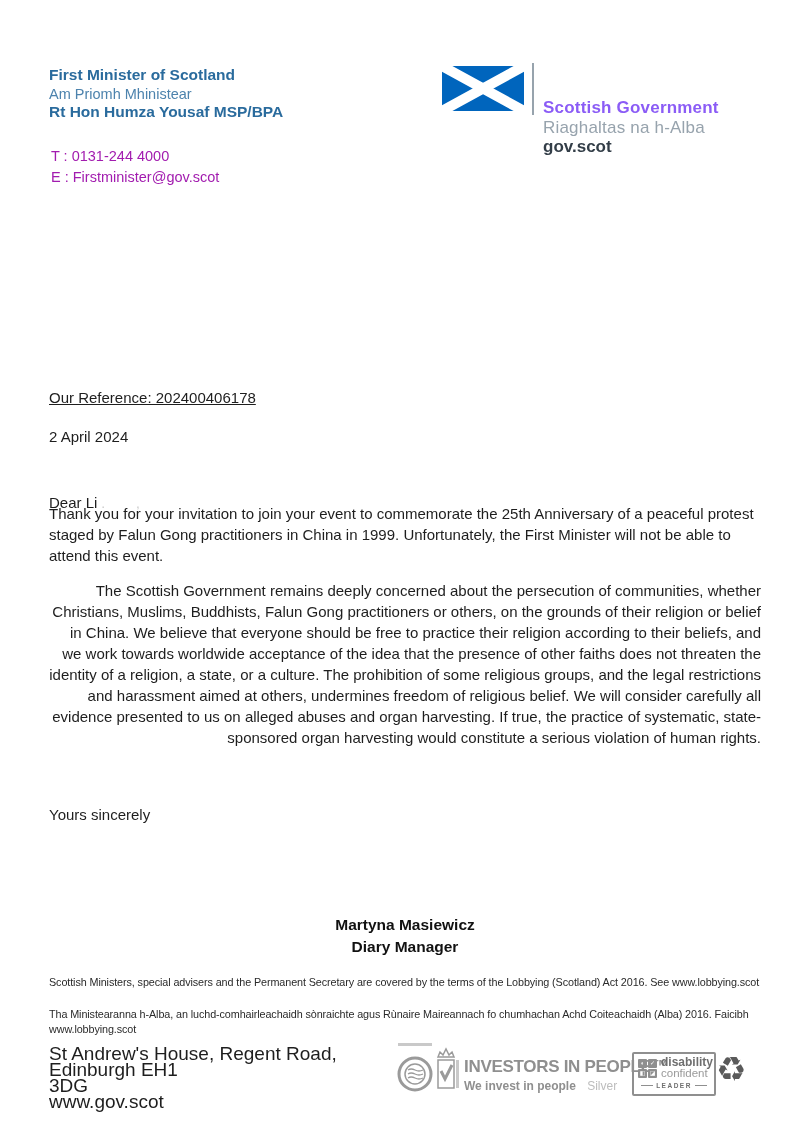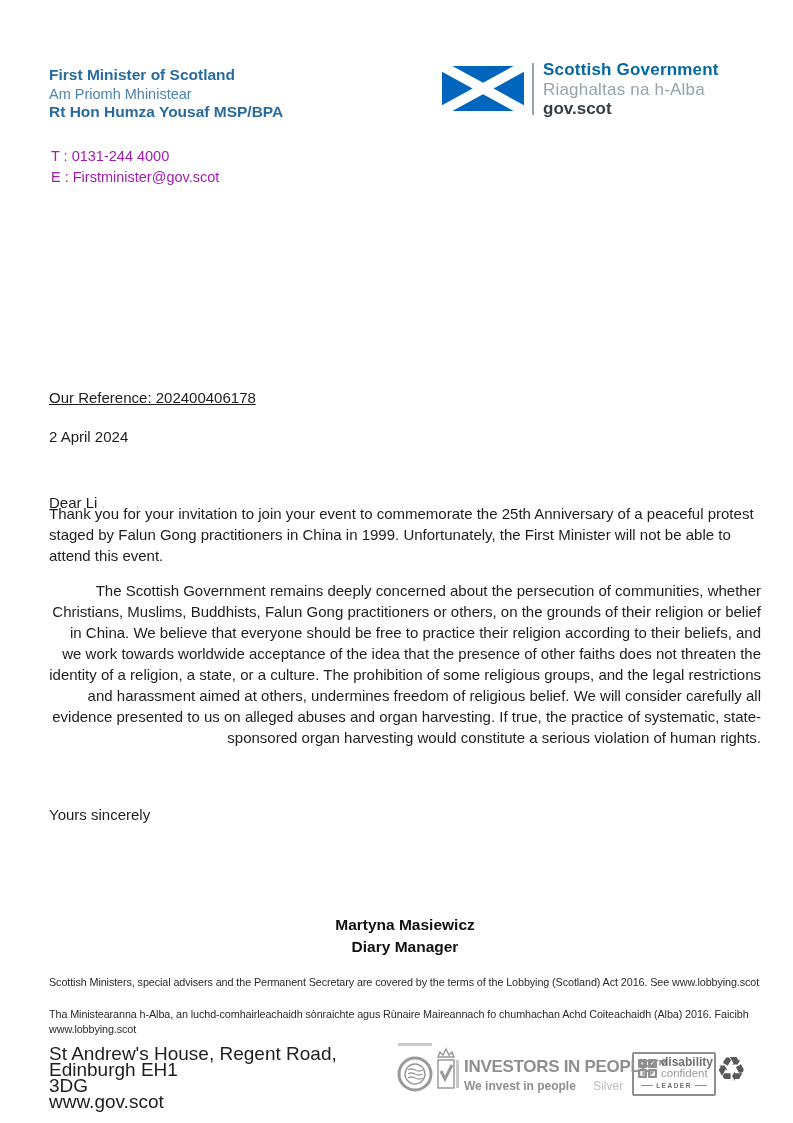--- a/index.html
+++ b/index.html
@@ -29,21 +29,21 @@
   .sg-logo { position: absolute; left: 442px; top: 60px; }
   .sg-flag { position: absolute; left: 0; top: 6px; width: 82px; height: 45px; display: block; }
   .sg-divider {
     position: absolute; left: 90px; top: 3px; width: 2px; height: 52px;
     background: #97a3ad;
   }
   .sg-text {
     position: absolute; left: 101px; top: 0;
     font-size: 17px; line-height: 19.5px; white-space: nowrap;
   }
-  .sg-text .l1 { color: #0369a1; font-weight: bold; letter-spacing: 0.2px; }
+  .sg-text .l1 { color: #8b5cf6; font-weight: bold; letter-spacing: 0.2px; margin-top: 38px; }
   .sg-text .l2 { color: #97a3ad; letter-spacing: 0.2px; }
   .sg-text .l3 { color: #333e48; font-weight: bold; }
 
   
   .bodytext { color: #1e1e1e; font-size: 15px; }
   .reference { position: absolute; left: 49px; top: 389px; text-decoration: underline; }
   .date      { position: absolute; left: 49px; top: 428px; }
   .salutation{ position: absolute; left: 49px; top: 494px; }
   .salutation .redacted { color: #c4c4c4; font-size: 12px; letter-spacing: 14px; }
   .para1 { position: absolute; left: 49px; top: 503px; width: 712px; line-height: 21px; }
@@ -68,21 +68,21 @@
     position: absolute; left: 49px; top: 1046px; width: 340px;
     font-size: 19px; line-height: 16px; color: #1e1e1e;
   }
 
   
   .cert-seal { position: absolute; left: 396px; top: 1043px; }
   .iip { position: absolute; left: 464px; top: 1057px; color: #8f8f8f; }
   .iip-title { font-size: 17px; font-weight: bold; letter-spacing: -0.3px; white-space: nowrap; }
   .iip-sub { font-size: 12px; margin-top: 2px; white-space: nowrap; }
   .iip-sub .b { font-weight: bold; color: #8f8f8f; }
-  .iip-sub .lvl { color: #bdbdbd; margin-left: 14px; }
+  .iip-sub .lvl { color: #bdbdbd; margin-left: 8px; }
 
   .dc-badge {
     position: absolute; left: 632px; top: 1052px; width: 84px; height: 44px;
     border: 2px solid #8f8f8f; border-radius: 2px;
     padding: 3px 4px 10px 4px;
   }
   .dc-row { display: flex; align-items: center; gap: 4px; }
   .dc-icons { display: grid; grid-template-columns: 9px 9px; grid-gap: 1px; }
   .dc-icons span {
     width: 9px; height: 9px; background: #8f8f8f; border-radius: 1px;

